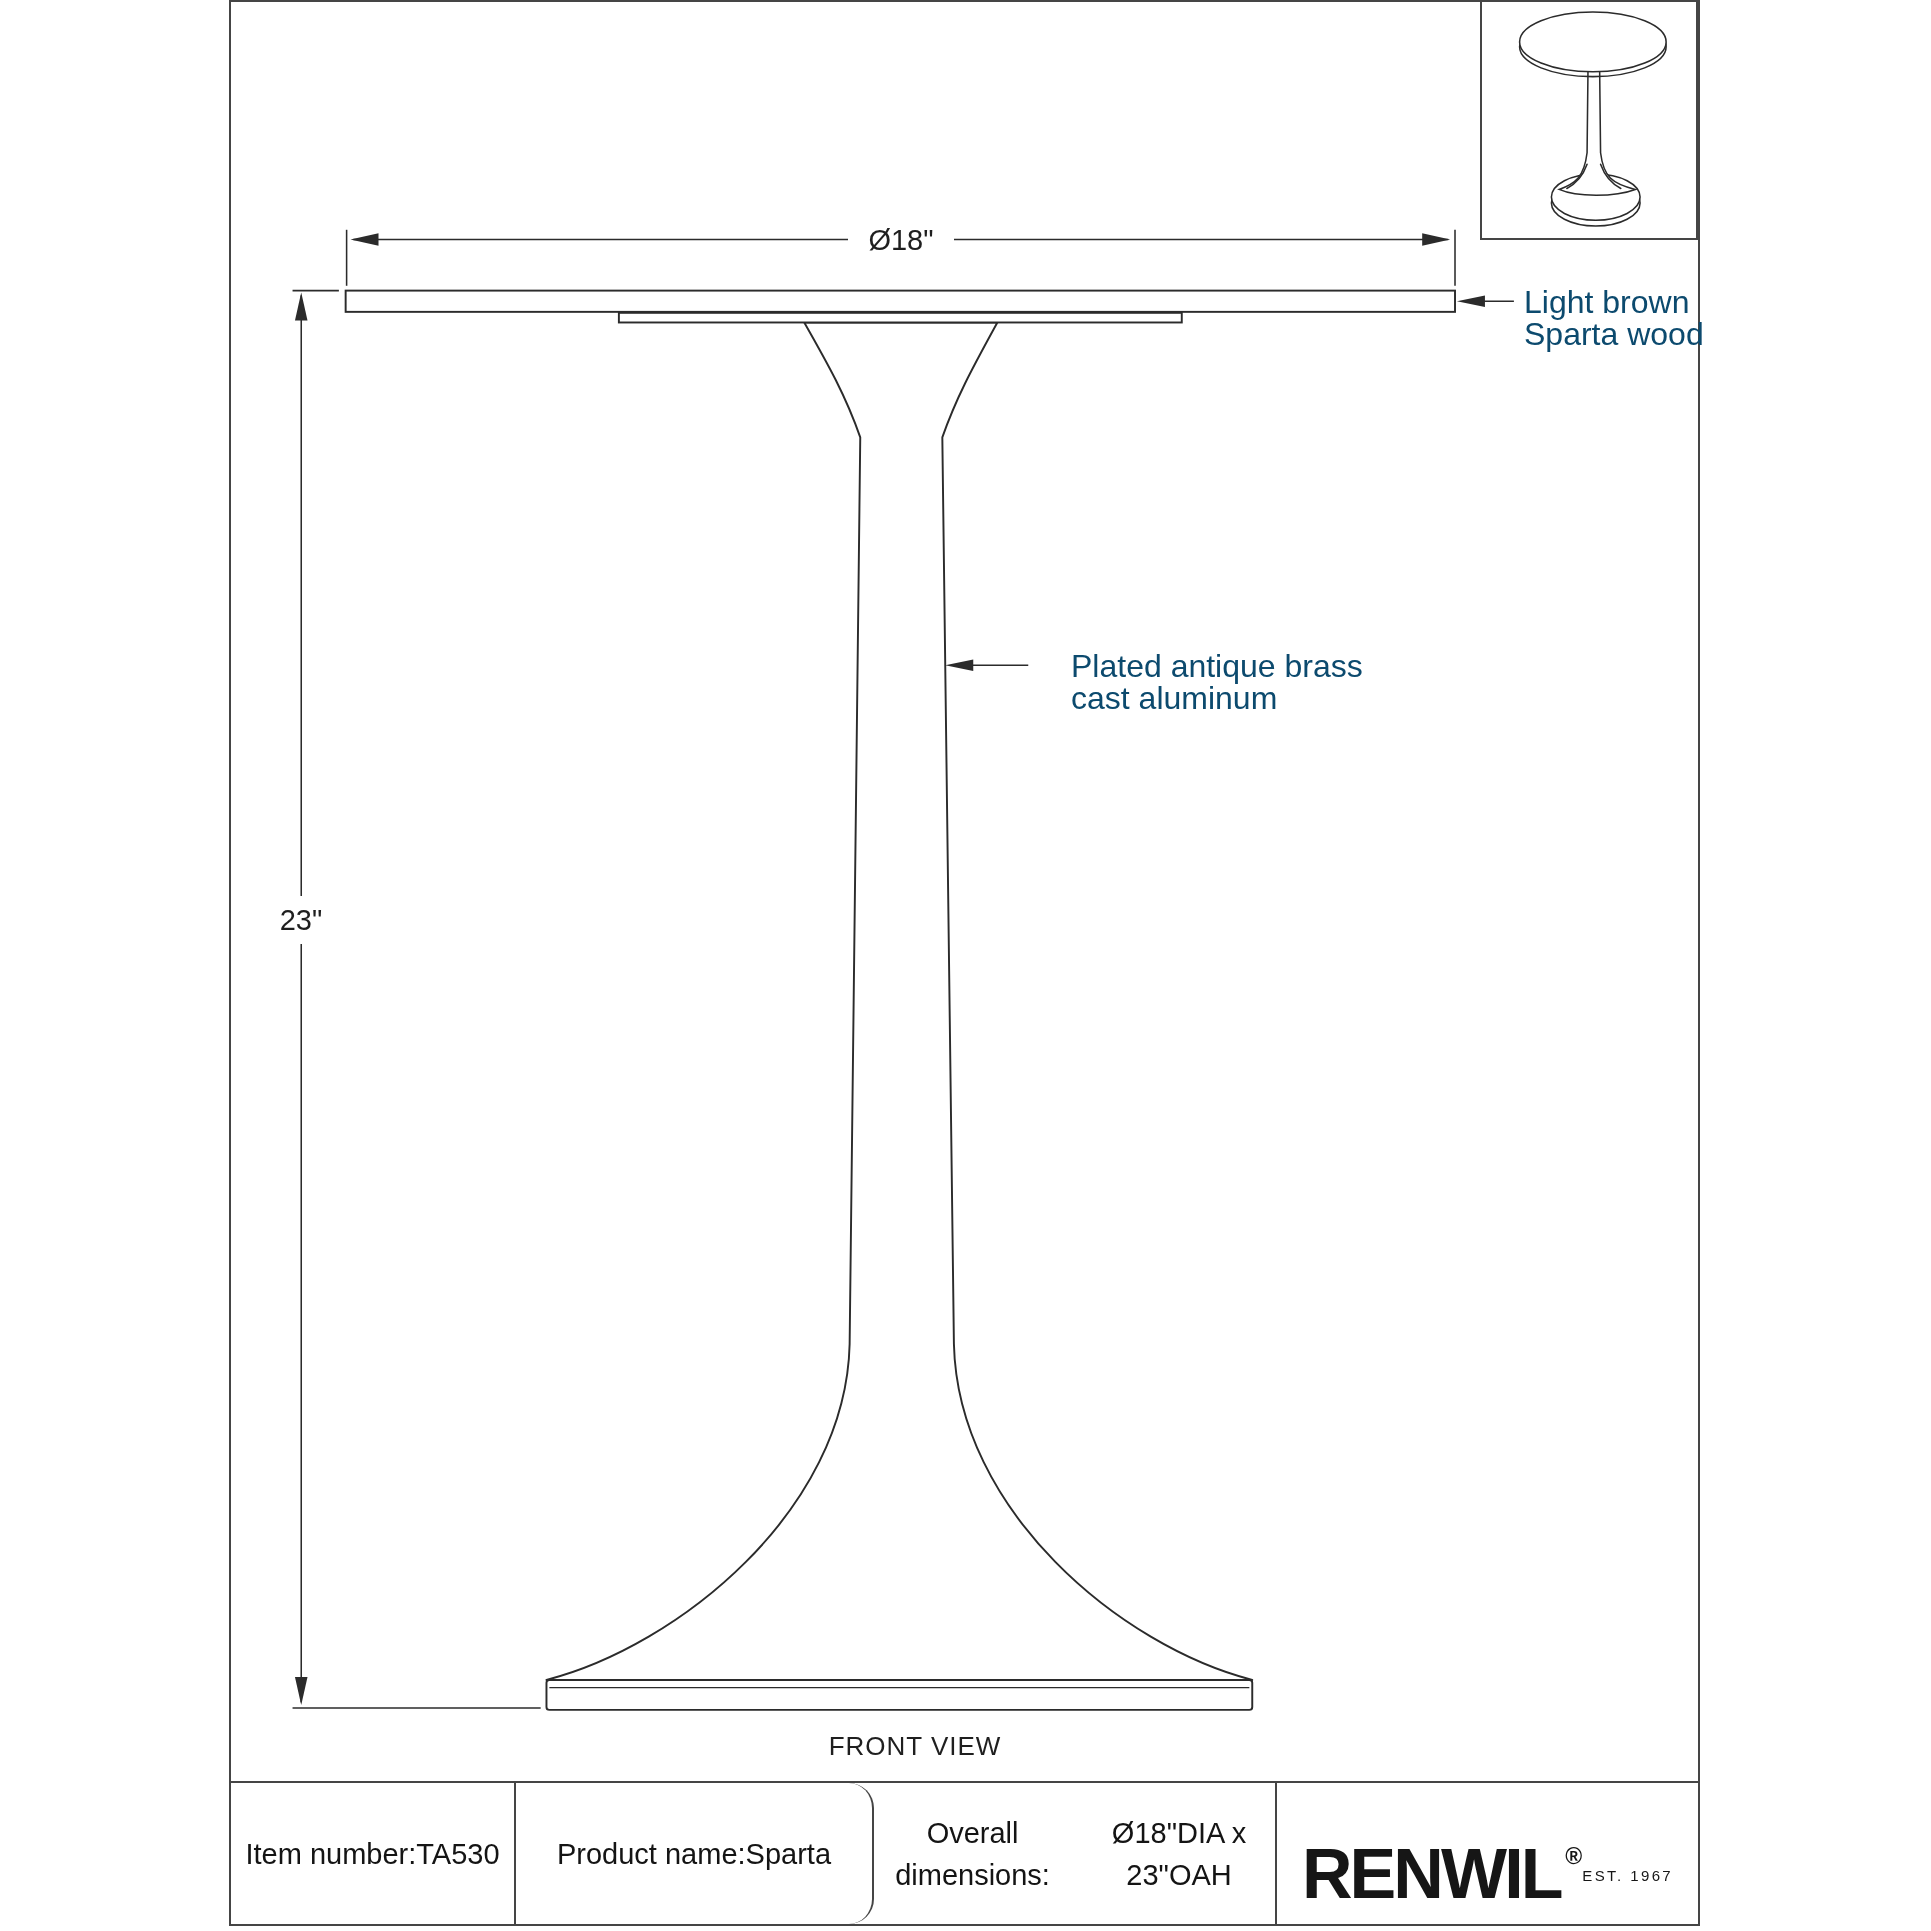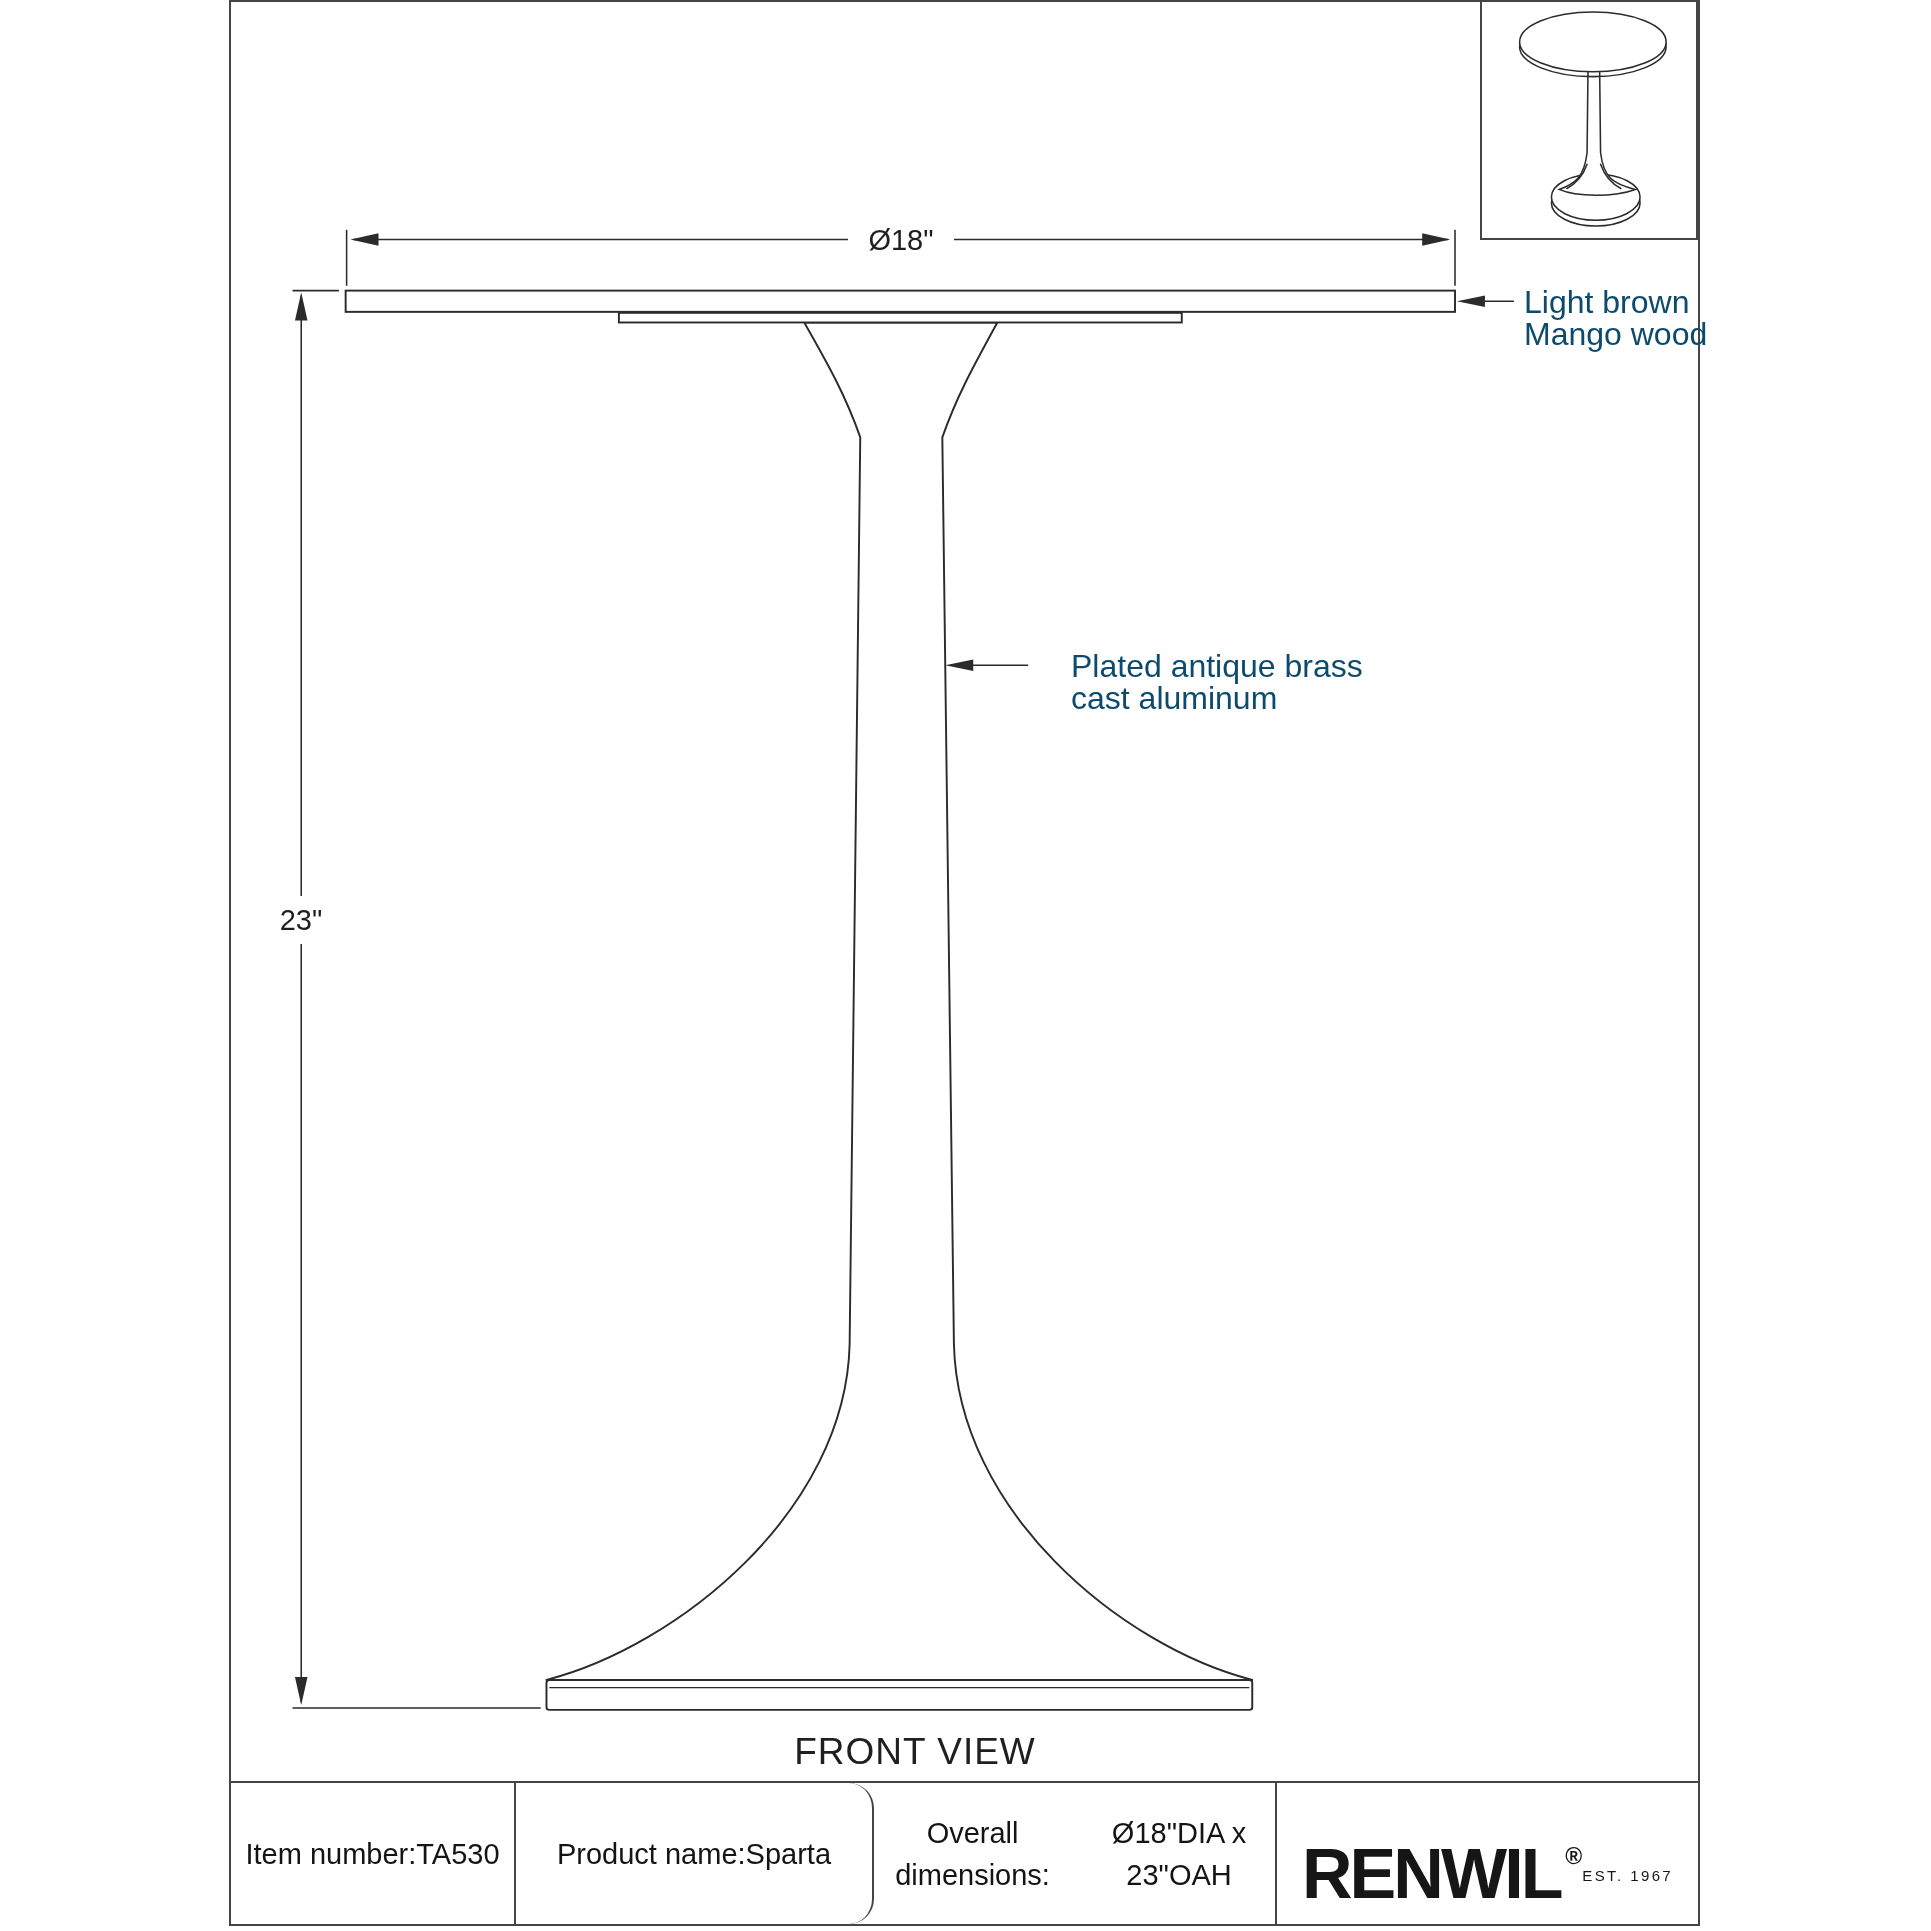--- a/index.html
+++ b/index.html
@@ -27,21 +27,21 @@
   }
   .dim-dia{left:848px;top:222px;width:106px;height:37px;line-height:37px;}
   .dim-hgt{left:274px;top:896px;width:54px;height:48px;line-height:48px;}
   
   .note{position:absolute;font-size:32px;line-height:32px;color:#0c4a6e;white-space:nowrap;}
   .note-top{left:1524px;top:286px;}
   .note-pedestal{left:1043px;top:650px;margin-left:28px;}
   
   .view-label{
     position:absolute;left:770px;top:1731px;width:290px;text-align:center;
-    font-size:37px;letter-spacing:1px;color:#1f1f1f;
+    font-size:26px;letter-spacing:1px;color:#1f1f1f;
   }
   
   .info{
     position:absolute;left:229px;top:1781px;width:1467px;height:141px;
     border:2.9px solid #454545;display:flex;background:#fff;
   }
   .cell{
     border-right:2.9px solid #454545;display:flex;flex-direction:row;
     align-items:center;justify-content:center;text-align:center;
     font-size:29px;line-height:42px;color:#141414;
@@ -132,21 +132,21 @@
         <polygon points="979,689 1008,683 1008,695" fill="#2b2b2b" stroke="none"></polygon>
       </g>
     </g>
   </svg>
 
   <div class="dim-label dim-dia">Ø18"</div>
   <div class="dim-label dim-hgt">23"</div>
 
   <div class="note note-top">
     <div>Light brown</div>
-    <div>Mango wood</div>
+    <div>Sparta wood</div>
   </div>
   <div class="note note-pedestal">
     <div>Plated antique brass</div>
     <div>cast aluminum</div>
   </div>
 
   <div class="view-label">FRONT VIEW</div>
 
   <div class="info">
     <div class="cell cell-item">

